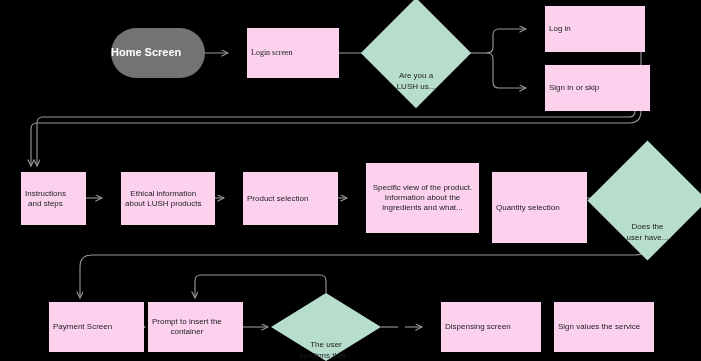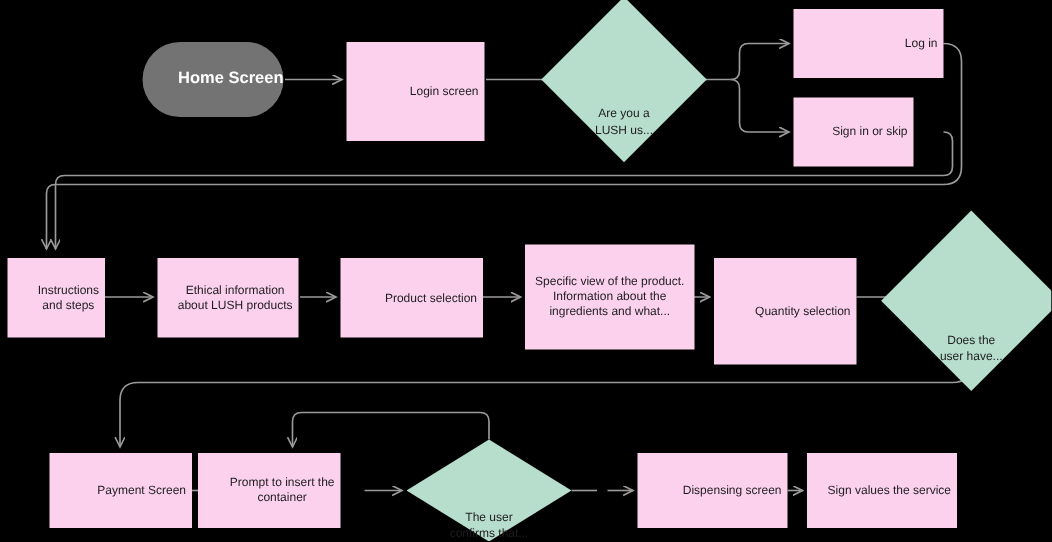--- a/index.html
+++ b/index.html
@@ -19,23 +19,24 @@
     position: absolute;
     left: 0; top: 0;
     width: 701px; height: 361px;
     pointer-events: none;
   }
   .node {
     position: absolute;
     box-sizing: border-box;
     display: flex;
     align-items: center;
-    justify-content: flex-end;
+    justify-content: flex-start;
     text-align: center;
     line-height: 1.25;
+    margin-left: 16px;
   }
   .node-rect {
     background: #fbd1ee;
     color: #1d1d1f;
     font-size: 8px;
     padding: 2px 4px;
   }
   .node-start {
     background: #737373;
     color: #ffffff;
@@ -110,37 +111,37 @@
       <path d="M405,327 L422,327" marker-end="url(#arw)"></path>
 
       <path d="M525,327 L535,327" marker-end="url(#arw)"></path>
     </g>
   </svg>
 
   <div class="node node-start" style="left:95px;top:28px;width:94px;height:50px;">
     <span class="lbl">Home Screen</span>
   </div>
 
-  <div class="node node-rect" style="left:231px;top:28px;width:92px;height:66px;">
+  <div class="node node-rect" style="left:231px;top:28px;width:92px;height:50px;font-family:Liberation Serif, serif;">
     <span class="lbl">Login screen</span>
   </div>
 
   <div class="node-diamond-wrap" style="left:377px;top:14px;width:78px;height:78px;">
     <div class="node-diamond-shape"></div>
     <div class="node-diamond-label">
         <span class="lbl">Are you a
 LUSH us...</span>
       </div>
   </div>
 
   <div class="node node-rect" style="left:529px;top:6px;width:100px;height:46px;">
     <span class="lbl">Log in</span>
   </div>
 
-  <div class="node node-rect" style="left:529px;top:65px;width:80px;height:46px;">
+  <div class="node node-rect" style="left:529px;top:65px;width:105px;height:46px;">
     <span class="lbl">Sign in or skip</span>
   </div>
 
   <div class="node node-rect" style="left:5px;top:172px;width:65px;height:53px;">
     <span class="lbl">Instructions
 and steps</span>
   </div>
 
   <div class="node node-rect" style="left:105px;top:172px;width:94px;height:53px;">
     <span class="lbl">Ethical information

